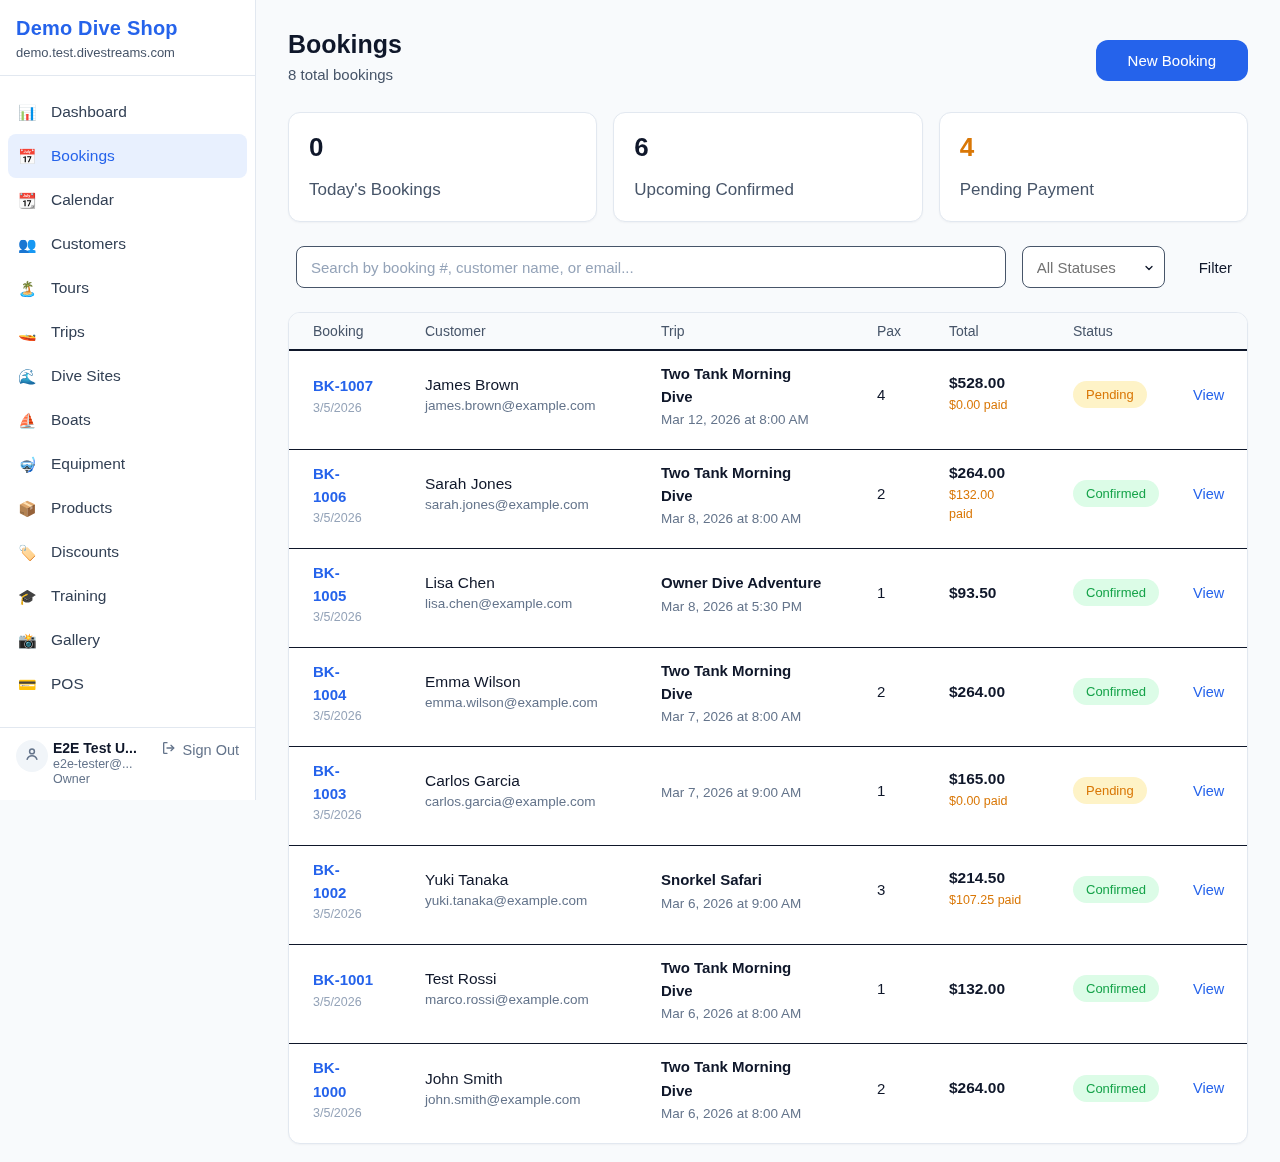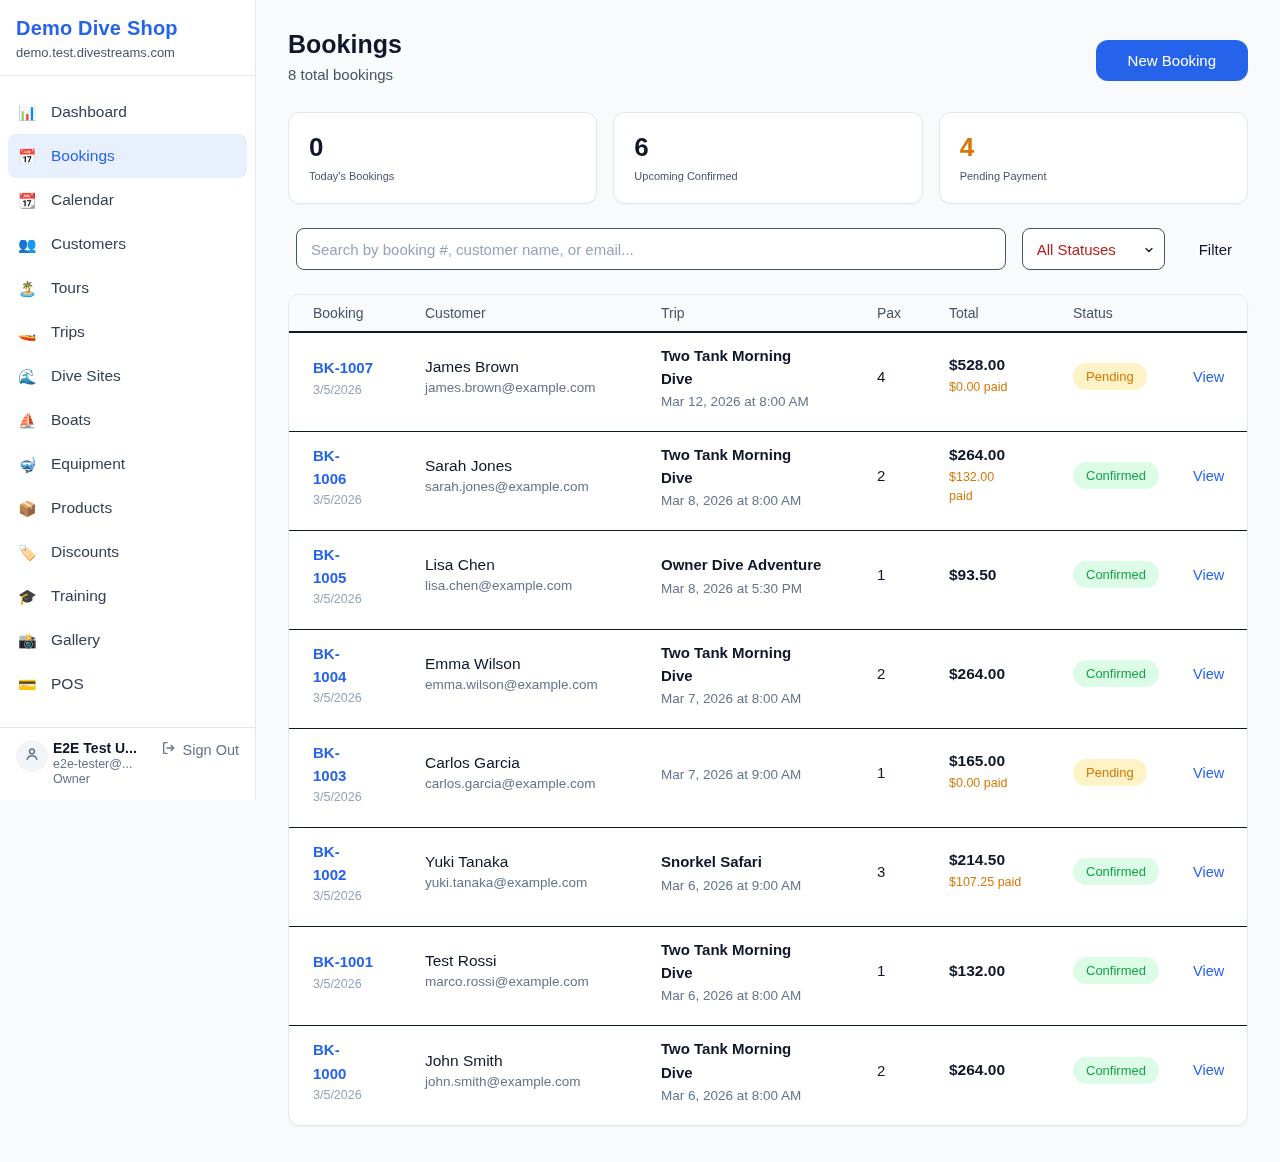--- a/index.html
+++ b/index.html
@@ -49,32 +49,32 @@
     background:#2563eb; color:#fff; border:none; border-radius:12px;
     font-family:inherit; font-size:15px; font-weight:400;
     padding:12px 32px; cursor:pointer; margin-top:10px;
   }
   .stats { display:grid; grid-template-columns:1fr 1fr 1fr; gap:16px; margin-top:29px; }
   .stat-card {
     background:#fff; border:1px solid #e2e8f0; border-radius:12px;
     padding:19px 20px 21px 20px; box-shadow:0 1px 2px rgba(15,23,42,.04);
   }
   .stat-value { font-size:26px; font-weight:700; }
-  .stat-label { font-size:11px; color:#475569; margin-top:7px; }
+  .stat-label { font-size:17px; color:#475569; margin-top:17px; }
   .filter-row { display:flex; align-items:center; margin-top:24px;margin-left:8px; }
   .search-input {
     flex:1 1 auto; height:42px; border:1px solid #475569; border-radius:8px;
     background:#fff; padding:0 14px; font-family:inherit; font-size:15px; color:#0f172a;
   }
   .search-input::placeholder { color:#94a3b8; }
   .select-wrap { position:relative; margin-left:16px; }
   .status-select {
     -webkit-appearance:none; appearance:none;
     height:42px; width:143px; border:1px solid #475569; border-radius:8px;
-    background:#fff; padding:0 30px 0 14px; font-family:inherit; font-size:15px; color:#b91c1c;
+    background:#fff; padding:0 30px 0 14px; font-family:inherit; font-size:15px; color:#737373;
     cursor:pointer;
   }
   .select-chevron { position:absolute; right:10px; top:14px; pointer-events:none; color:#0f172a; }
   .filter-btn { margin-left:18px; padding:9px 16px; font-size:15px; color:#0f172a; cursor:pointer; }
   
   .table-card {
     margin-top:24px; background:#fff; border:1px solid #e2e8f0; border-radius:12px;
     overflow:hidden; box-shadow:0 1px 2px rgba(15,23,42,.04);
   }
   .t-head, .t-row {

